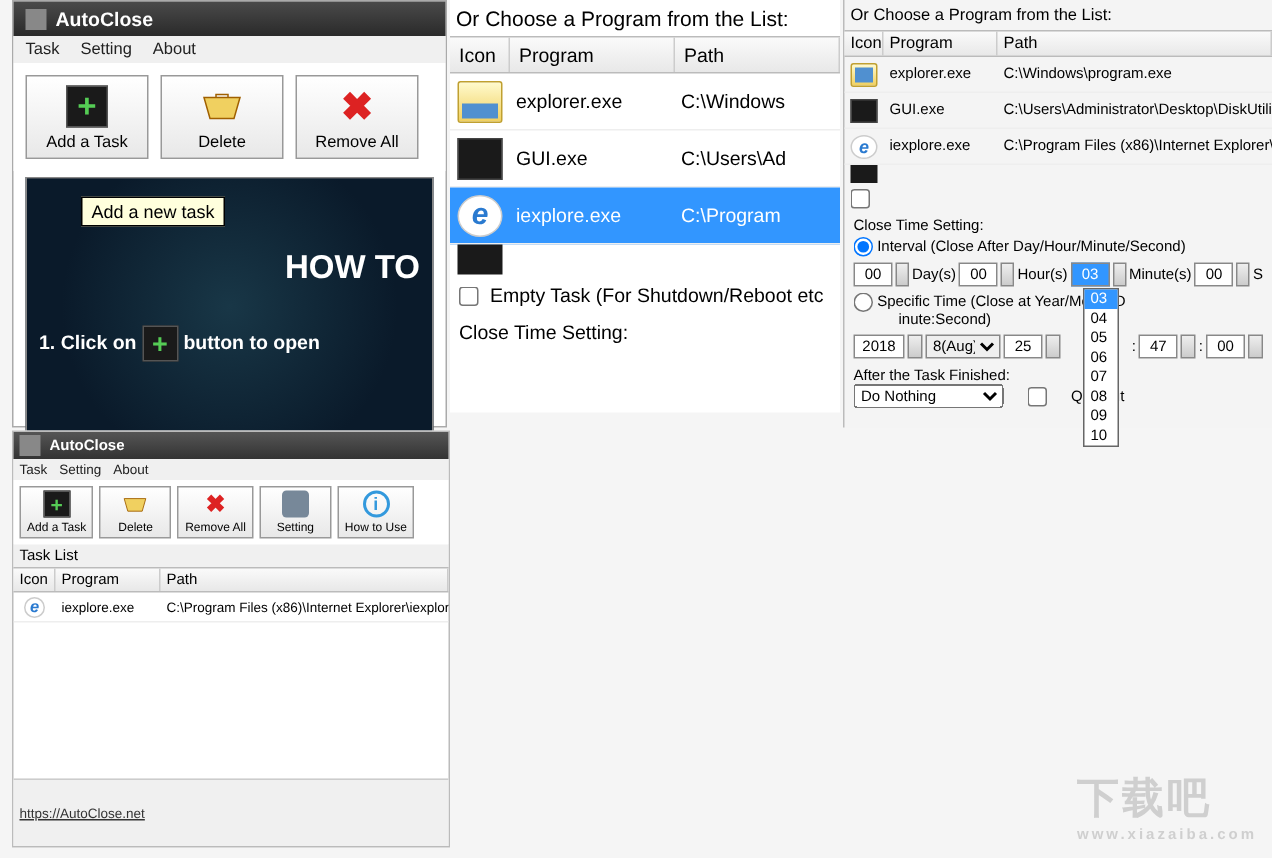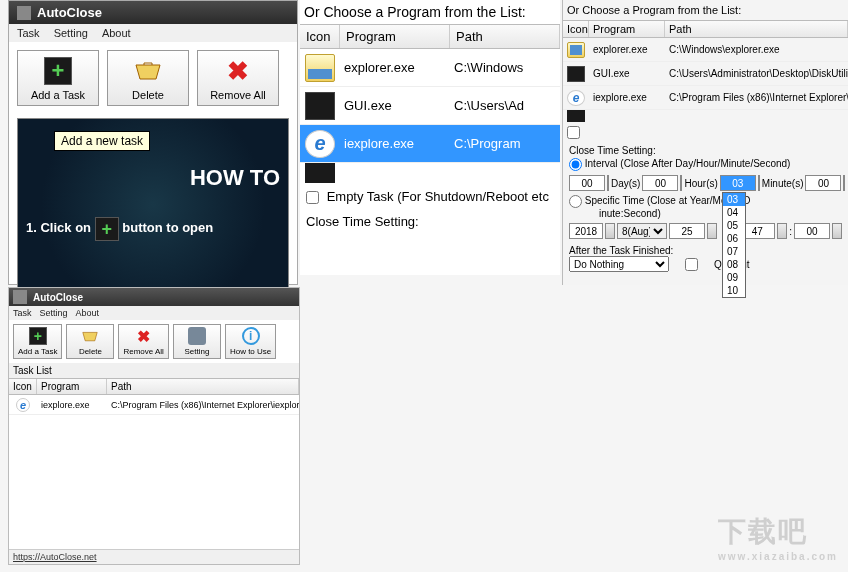--- a/index.html
+++ b/index.html
@@ -59,21 +59,21 @@
 .panel3 .tbl-row { height: 24px; }
 .panel3 .progicon { width: 18px; height: 16px; }
 .panel3 .tbl-row .col-prog, .panel3 .tbl-row .col-path { font-size: 10px; }
 .panel3 .i-ie::before { font-size: 12px; }
 .panel3 .partial-sm { height: 12px; background: #1a1a1a; width: 18px; margin-left: 4px; }
 .panel3 .chk-line { font-size: 10px; padding: 4px; }
 .ct-settings { padding: 2px 6px; font-size: 10px; }
 .rad-line { padding: 2px 0; }
 .rad-line input { vertical-align: middle; }
 .num-row { display: flex; gap: 2px; align-items: center; margin: 2px 0; }
-.num-row input[type=text] { width: 36px; height: 16px; font-size: 10px; border: 1px solid #888; text-align: center; }
+.num-row input[type=text] { width: 26px; height: 16px; font-size: 10px; border: 1px solid #888; text-align: center; }
 .spin { width: 10px; height: 16px; background: linear-gradient(#eee, #ccc); border: 1px solid #888; font-size: 7px; display: flex; flex-direction: column; }
 .sel-sm { height: 16px; font-size: 10px; border: 1px solid #888; }
 .dropdown-open { position: absolute; background: #fff; border: 1px solid #666; font-size: 10px; right: 102px; top: 192px; width: 24px; z-index: 5; }
 .dropdown-open div { padding: 1px 4px; }
 .dropdown-open .sel { background: #3296ff; color: #fff; }
 .after-task { padding: 2px 6px; font-size: 10px; }
 .after-task select { width: 100px; height: 16px; font-size: 10px; }
 
 
 .panel4 { position: absolute; left: 8px; top: 287px; width: 292px; height: 278px; background: #fff; border: 1px solid #bbb; font-size: 10px; }
@@ -89,21 +89,21 @@
 .panel4 .icon-help { width: 18px; height: 18px; border-radius: 50%; border: 2px solid #39d; color: #39d; font-size: 12px; font-weight: bold; display: flex; align-items: center; justify-content: center; }
 .tasklist-label { padding: 2px 4px; font-size: 10px; background: #f0f0f0; }
 .panel4 .tbl-hdr > div { font-size: 10px; padding: 2px 4px; }
 .panel4 .col-icon { width: 28px; }
 .panel4 .col-prog { width: 70px; }
 .panel4 .tbl-row { height: 20px; }
 .panel4 .progicon { width: 14px; height: 14px; }
 .panel4 .i-ie::before { font-size: 11px; }
 .panel4 .tbl-row .col-prog, .panel4 .tbl-row .col-path { font-size: 9px; }
 .panel4 .tasklist-body { height: 165px; overflow: auto; }
-.statusbar { position: absolute; bottom: 0; left: 0; right: 0; padding: 2px 4px; font-size: 9px; background: #f0f0f0; border-top: 1px solid #ccc; text-decoration: underline; color: #333; }
+.statusbar { position: absolute; bottom: 0; left: 0; right: 0; padding: 17px 4px; font-size: 9px; background: #f0f0f0; border-top: 1px solid #ccc; text-decoration: underline; color: #333; }
 
 .watermark { position: absolute; right: 10px; bottom: 10px; font-size: 28px; color: rgba(150,150,150,0.4); font-weight: bold; font-family: "Microsoft YaHei", sans-serif; letter-spacing: 2px; }
 .watermark .sub { font-size: 10px; display: block; text-align: right; }
 </style>
 </head>
 <body>
 
 <div class="panel1">
   <div class="titlebar">
     <span class="appicon"></span>
@@ -188,21 +188,21 @@
   <div class="tbl-hdr">
     <div class="col-icon">Icon</div>
     <div class="col-prog">Program</div>
     <div class="col-path">Path</div>
   </div>
   <div class="tbl-row">
     <div class="col-icon">
         <span class="progicon i-explorer"></span>
       </div>
     <div class="col-prog">explorer.exe</div>
-    <div class="col-path">C:\Windows\explorer.exe</div>
+    <div class="col-path">C:\Windows\program.exe</div>
   </div>
   <div class="tbl-row">
     <div class="col-icon">
         <span class="progicon i-gui"></span>
       </div>
     <div class="col-prog">GUI.exe</div>
     <div class="col-path">C:\Users\Administrator\Desktop\DiskUtilities</div>
   </div>
   <div class="tbl-row">
     <div class="col-icon">

